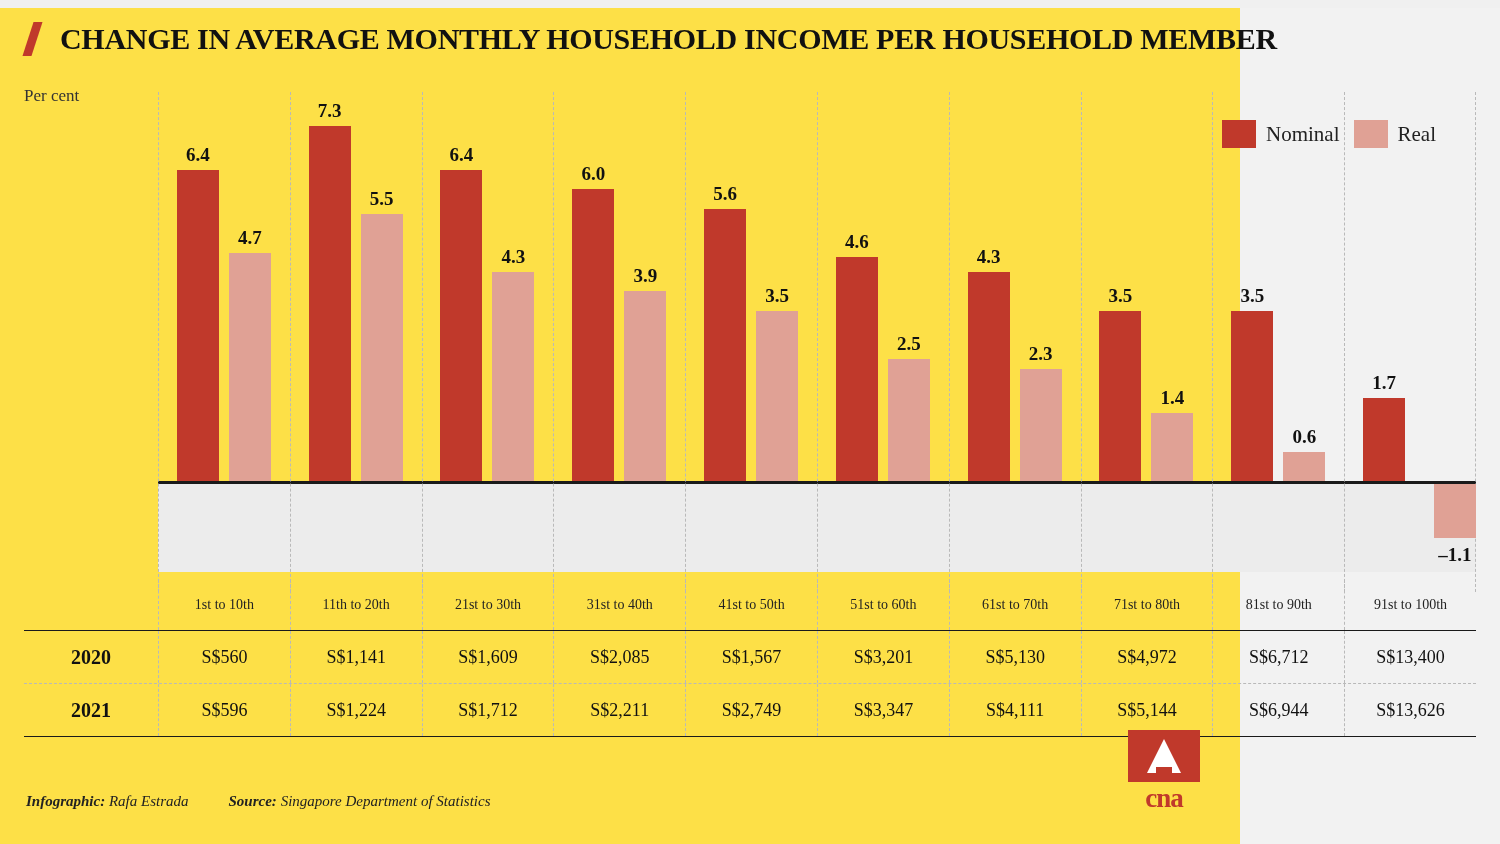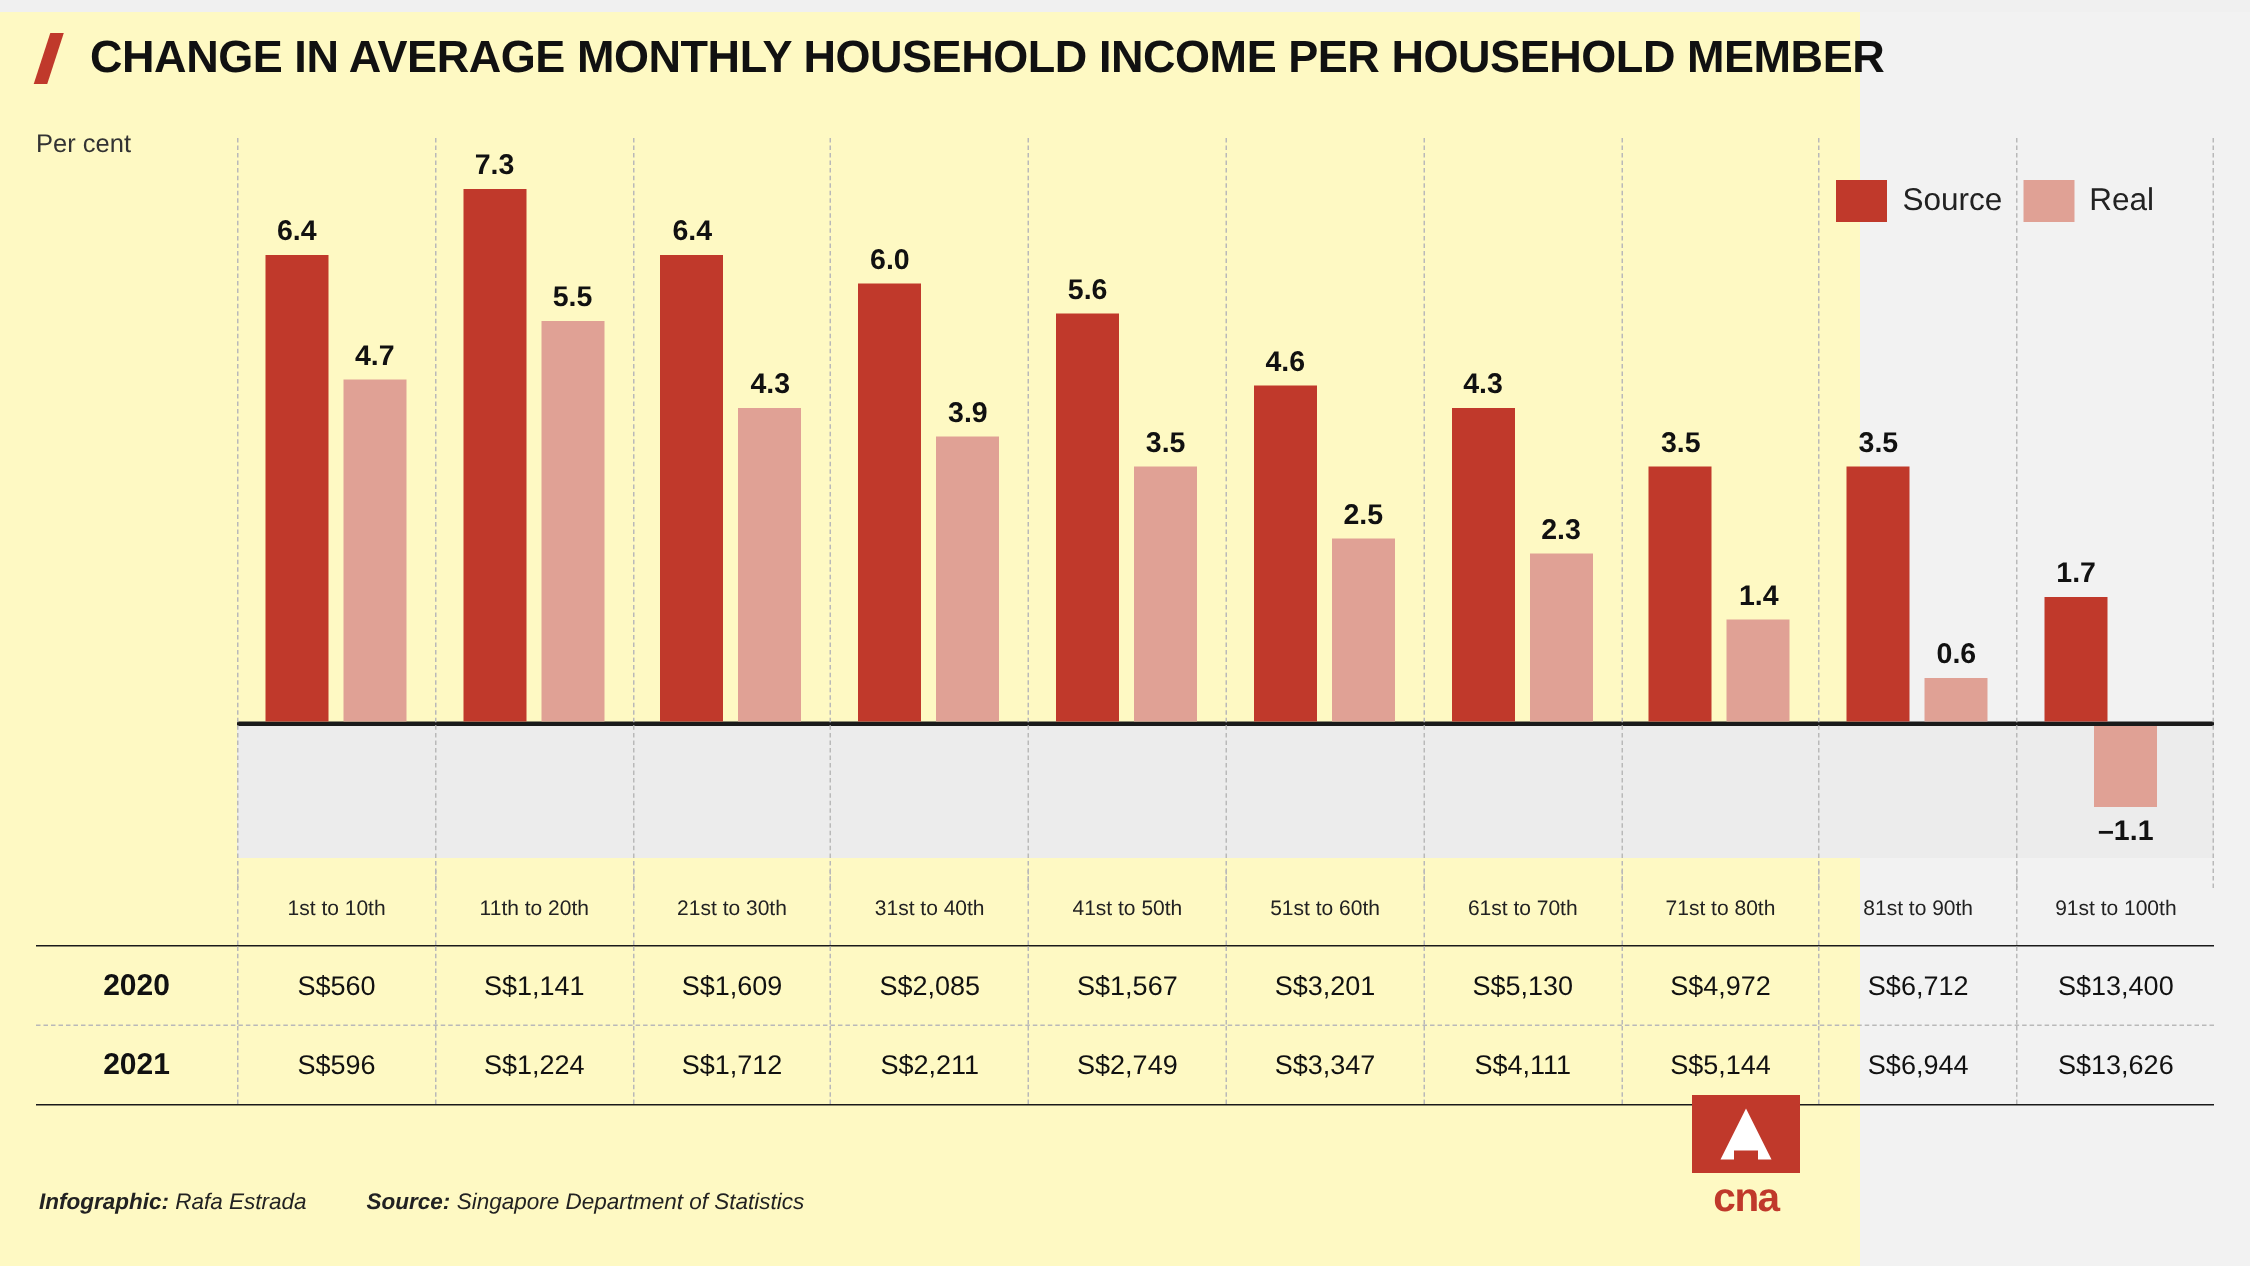--- a/index.html
+++ b/index.html
@@ -5,22 +5,23 @@
   html,body{margin:0;padding:0;}
   body{
     width:1500px;height:844px;
     background:#f2f2f2;
     font-family:"Liberation Sans", sans-serif;
     overflow:hidden;
   }
   .page{
     position:relative;
     width:1240px;height:844px;
-    background:#fef9c3;
+    background:#fde047;
     box-sizing:border-box;
+    font-family:Liberation Serif, serif;
   }
   .topbar{
     position:absolute;top:0;left:0;width:1500px;height:8px;background:#f0f0f0;
   }
   
   .title-row{
     position:absolute;top:22px;left:24px;right:24px;
     display:flex;align-items:center;gap:14px;
   }
   .title-slash{
@@ -72,21 +73,21 @@
   }
   .bar.nominal{background:#c0392b;}
   .bar.real{background:#e0a195;}
   .bar .val{
     position:absolute;left:50%;transform:translateX(-50%);
     top:-26px;font-size:19px;font-weight:bold;color:#111;white-space:nowrap;
   }
   
   .negwrap{
     position:absolute;top:392px;left:0;right:0;height:100px;
-    display:flex;justify-content:flex-start;align-items:flex-start;gap:10px;
+    display:flex;justify-content:flex-end;align-items:flex-start;gap:10px;
   }
   .negspacer{width:42px;}
   .bar.neg{
     width:42px;background:#e0a195;position:relative;
   }
   .bar.neg .val{
     position:absolute;left:50%;transform:translateX(-50%);
     bottom:-28px;top:auto;font-size:19px;font-weight:bold;color:#111;
   }
   
@@ -172,21 +173,21 @@
       <div class="vsep" style="left:659px"></div>
       <div class="vsep" style="left:790.8px"></div>
       <div class="vsep" style="left:922.6px"></div>
       <div class="vsep" style="left:1054.4px"></div>
       <div class="vsep" style="left:1186.2px"></div>
       <div class="vsep" style="left:1317px"></div>
 
       <div class="legend">
         <div class="item">
           <span class="swatch sw-nominal"></span>
-          <span class="lbl">Source</span>
+          <span class="lbl">Nominal</span>
         </div>
         <div class="item">
           <span class="swatch sw-real"></span>
           <span class="lbl">Real</span>
         </div>
       </div>
 
       <div class="groups">
 
         <div class="group">

